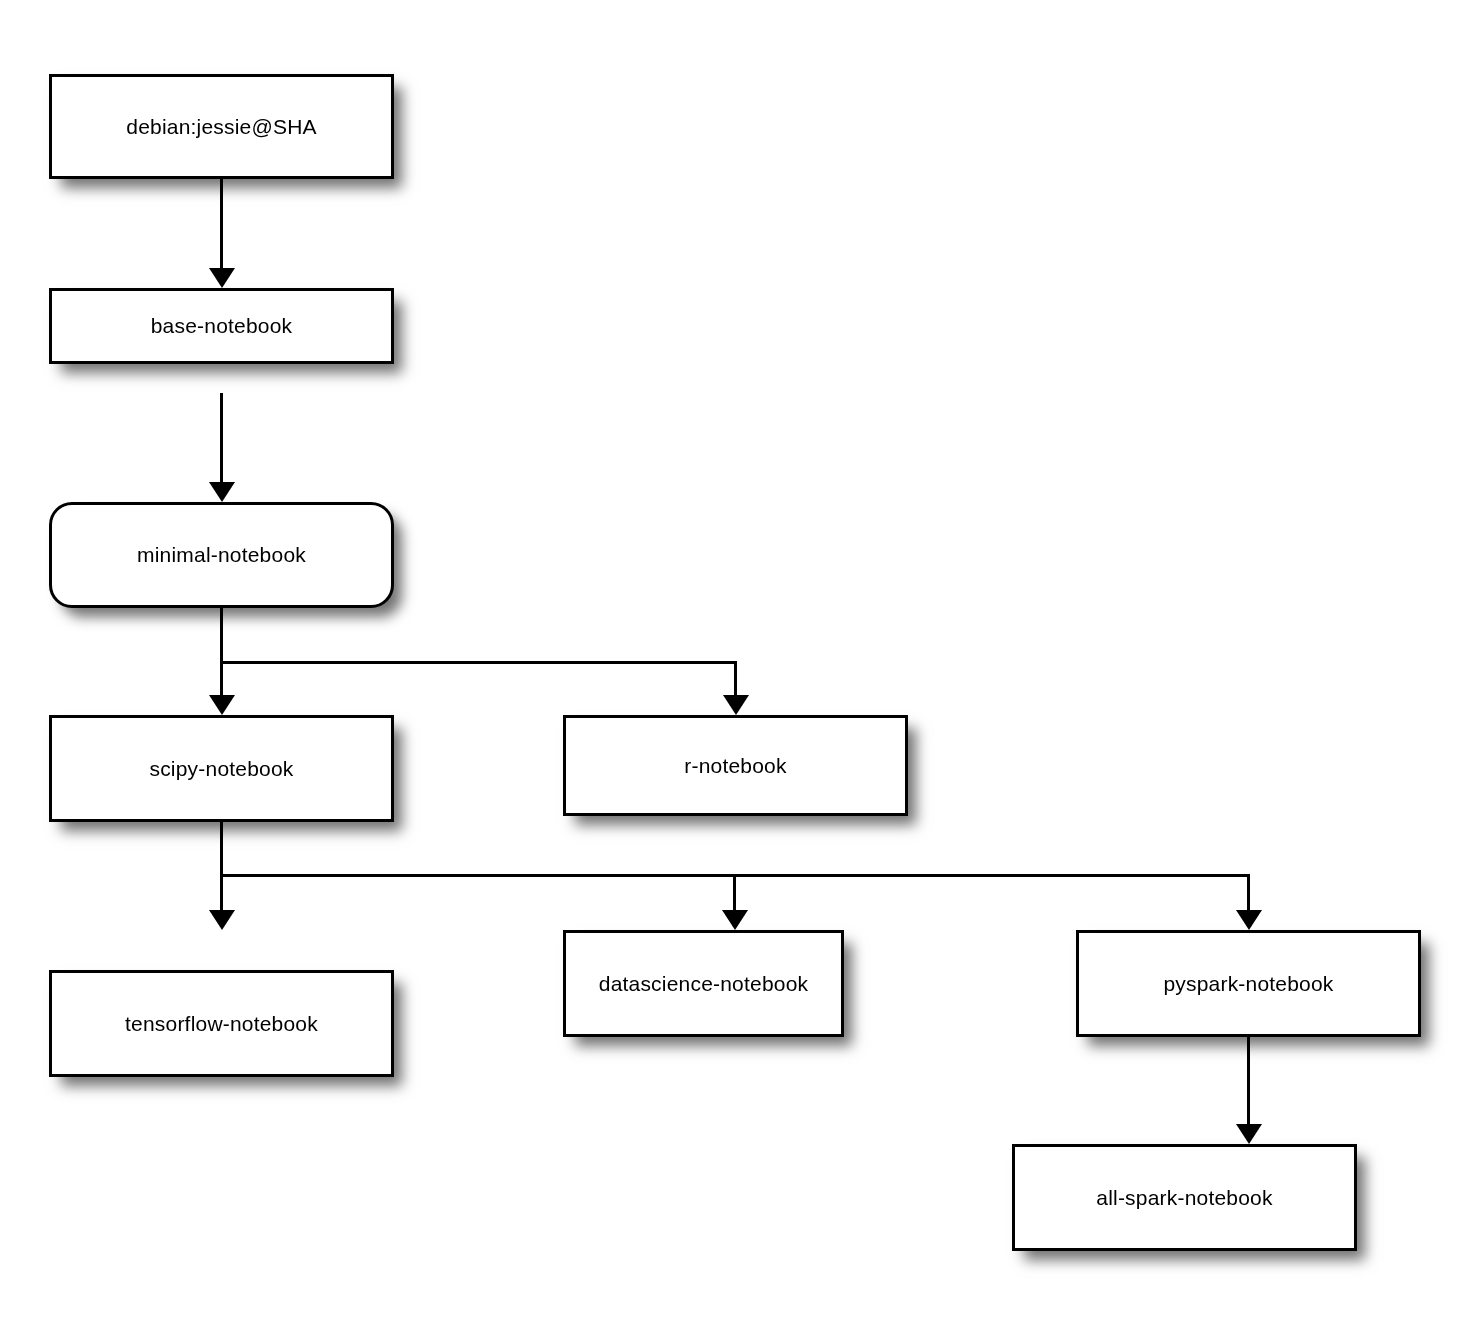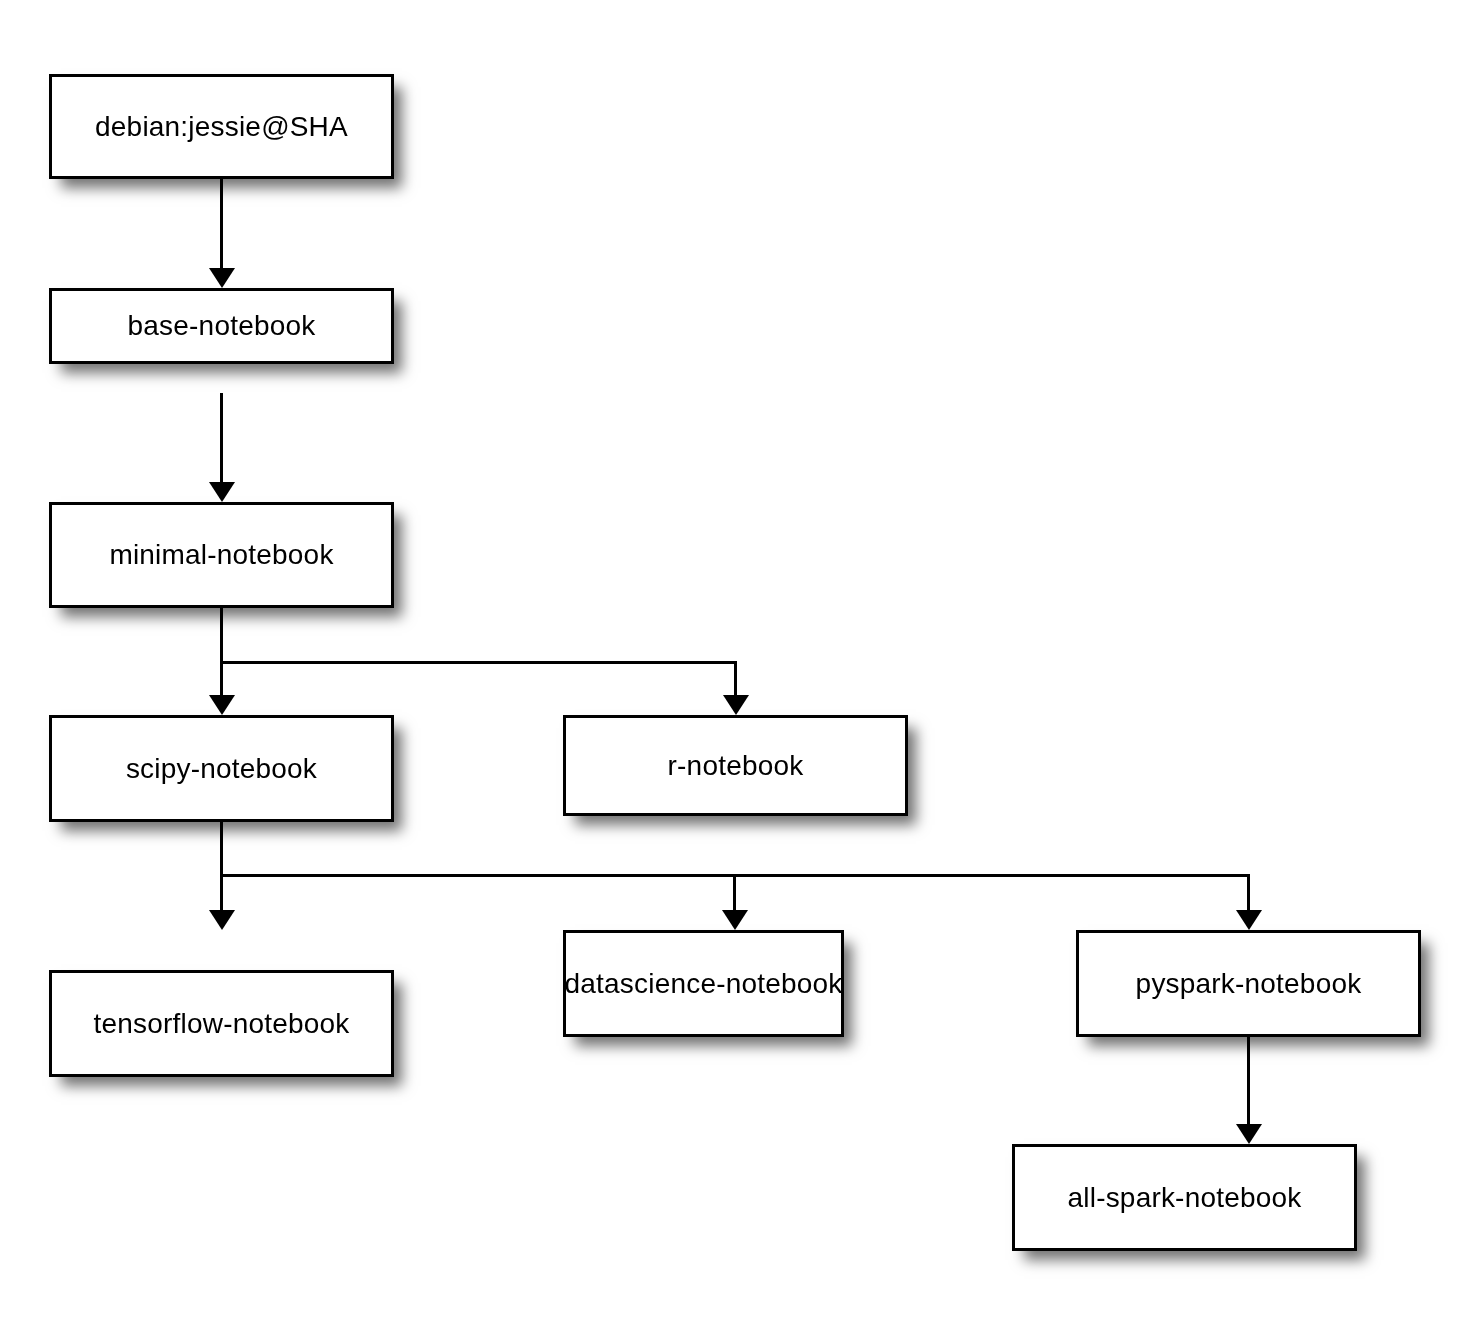--- a/index.html
+++ b/index.html
@@ -21,21 +21,21 @@
     box-sizing: border-box;
     background: #ffffff;
     border: 3px solid #000000;
     display: flex;
     align-items: center;
     justify-content: center;
     box-shadow: 10px 11px 13px -2px rgba(0,0,0,0.55);
     z-index: 3;
   }
   .node-label {
-    font-size: 28px;
+    font-size: 21px;
     color: #000000;
     letter-spacing: 0.2px;
     white-space: nowrap;
     font-weight: 400;
   }
   .edge-v {
     position: absolute;
     background: #000000;
     width: 3px;
     z-index: 2;
@@ -87,21 +87,21 @@
   <div class="arrowhead" style="left:1236px; top:1124px;"></div>
 
   <div class="node" style="left:49px; top:74px; width:345px; height:105px;">
     <span class="node-label">debian:jessie@SHA</span>
   </div>
 
   <div class="node" style="left:49px; top:288px; width:345px; height:76px;">
     <span class="node-label">base-notebook</span>
   </div>
 
-  <div class="node" style="left:49px; top:502px; width:345px; height:106px;">
+  <div class="node" style="left:49px; top:502px; width:345px; height:106px;border-radius:23px;">
     <span class="node-label">minimal-notebook</span>
   </div>
 
   <div class="node" style="left:49px; top:715px; width:345px; height:107px;">
     <span class="node-label">scipy-notebook</span>
   </div>
 
   <div class="node" style="left:563px; top:715px; width:345px; height:101px;">
     <span class="node-label">r-notebook</span>
   </div>

